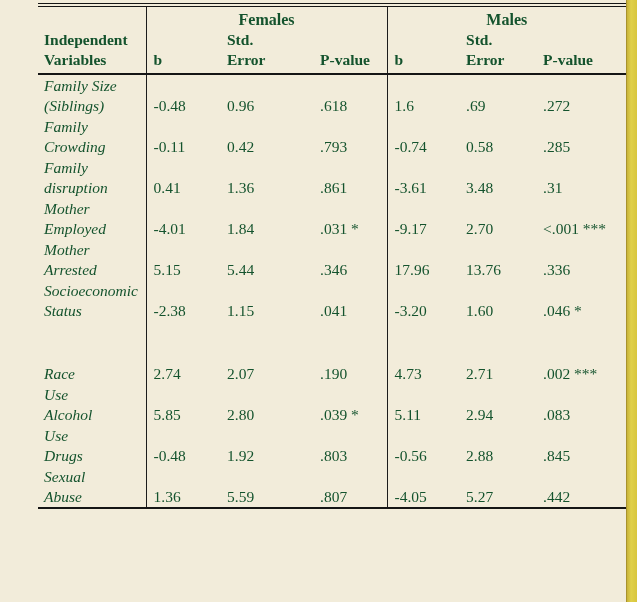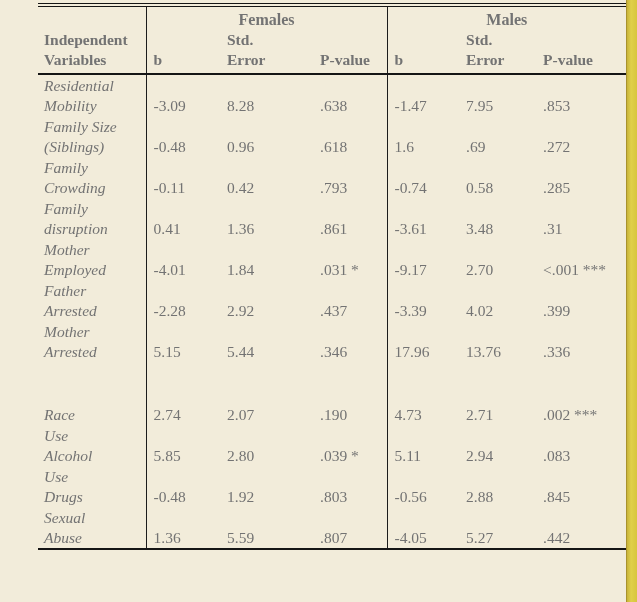--- a/index.html
+++ b/index.html
@@ -3,21 +3,21 @@
 <meta charset="utf-8">
 <style>
   html,body { margin:0; padding:0; }
   .paper {
     position: relative;
     width: 637px;
     height: 602px;
     background: #f2ecda;
     overflow: hidden;
     font-family: "Liberation Serif", "DejaVu Serif", serif;
-    color: #737373;
+    color: #14532d;
   }
   .scan-strip {
     position: absolute;
     top: 0; right: 0;
     width: 10px; height: 100%;
     background: linear-gradient(to right, #c9b339 0%, #e0d04a 40%, #d8c63e 100%);
     border-left: 1px solid #a8922c;
   }
   table.regression {
     border-collapse: collapse;
@@ -88,44 +88,20 @@
         <td class="num">
           <div class="hl">Std.</div>
           <div class="hl">Error</div>
         </td>
         <td class="num">
           <div class="hl">P-value</div>
         </td>
       </tr>
     </thead>
     <tbody>
-  <tr class="data">
-    <td class="namecol v-r">
-      <div class="nl">Residential</div>
-      <div class="nl">Mobility</div>
-    </td>
-    <td class="num">
-            <div>-3.09</div>
-          </td>
-    <td class="num">
-            <div>8.28</div>
-          </td>
-    <td class="num v-r">
-            <div>.638</div>
-          </td>
-    <td class="num">
-            <div>-1.47</div>
-          </td>
-    <td class="num">
-            <div>7.95</div>
-          </td>
-    <td class="num">
-            <div>.853</div>
-          </td>
-  </tr>
 
   <tr class="data">
     <td class="namecol v-r">
       <div class="nl">Family Size</div>
       <div class="nl">(Siblings)</div>
     </td>
     <td class="num">
             <div>-0.48</div>
           </td>
     <td class="num">
@@ -213,44 +189,20 @@
             <div>-9.17</div>
           </td>
     <td class="num">
             <div>2.70</div>
           </td>
     <td class="num">
             <div>&lt;.001 ***</div>
           </td>
   </tr>
 
-  <tr class="data">
-    <td class="namecol v-r">
-      <div class="nl">Father</div>
-      <div class="nl">Arrested</div>
-    </td>
-    <td class="num">
-            <div>-2.28</div>
-          </td>
-    <td class="num">
-            <div>2.92</div>
-          </td>
-    <td class="num v-r">
-            <div>.437</div>
-          </td>
-    <td class="num">
-            <div>-3.39</div>
-          </td>
-    <td class="num">
-            <div>4.02</div>
-          </td>
-    <td class="num">
-            <div>.399</div>
-          </td>
-  </tr>
 
   <tr class="data">
     <td class="namecol v-r">
       <div class="nl">Mother</div>
       <div class="nl">Arrested</div>
     </td>
     <td class="num">
             <div>5.15</div>
           </td>
     <td class="num">
@@ -263,20 +215,44 @@
             <div>17.96</div>
           </td>
     <td class="num">
             <div>13.76</div>
           </td>
     <td class="num">
             <div>.336</div>
           </td>
   </tr>
 
+  <tr class="data">
+    <td class="namecol v-r">
+      <div class="nl">Socioeconomic</div>
+      <div class="nl">Status</div>
+    </td>
+    <td class="num">
+            <div>-2.38</div>
+          </td>
+    <td class="num">
+            <div>1.15</div>
+          </td>
+    <td class="num v-r">
+            <div>.041</div>
+          </td>
+    <td class="num">
+            <div>-3.20</div>
+          </td>
+    <td class="num">
+            <div>1.60</div>
+          </td>
+    <td class="num">
+            <div>.046 *</div>
+          </td>
+  </tr>
 
   <tr class="data gap">
     <td class="namecol v-r">
       <div class="nl"></div>
       <div class="nl">Race</div>
     </td>
     <td class="num">
             <div>2.74</div>
           </td>
     <td class="num">

